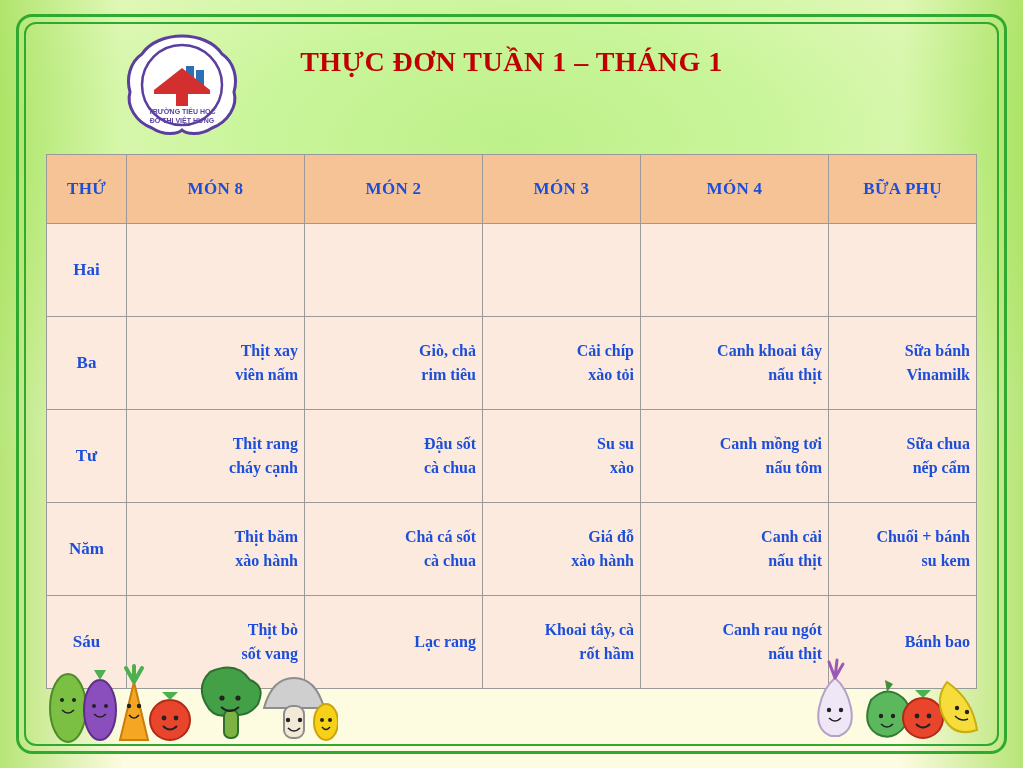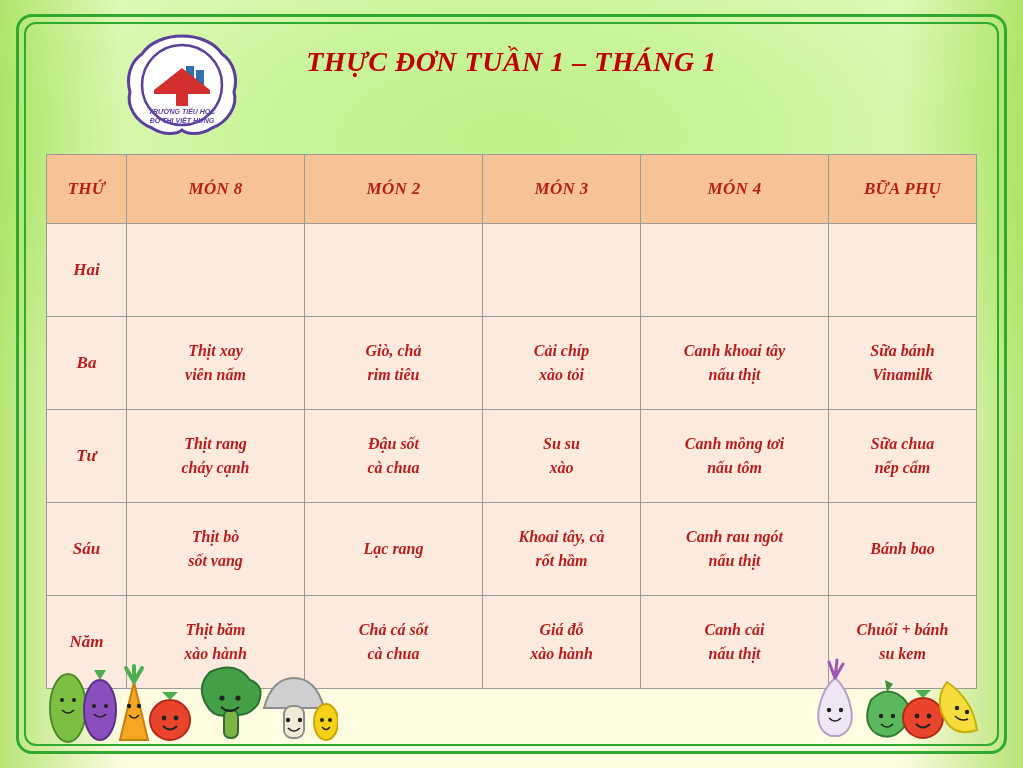--- a/index.html
+++ b/index.html
@@ -44,21 +44,20 @@
     top: 22px;
     right: 24px;
     bottom: 22px;
     border: 2px solid #2fa92f;
     border-radius: 12px;
   }
   .content {
     position: relative;
     z-index: 4;
     padding: 28px 46px 0 46px;
-    font-style: italic;
   }
   .header {
     position: relative;
     height: 112px;
   }
   .logo {
     position: absolute;
     left: 78px;
     top: 6px;
     width: 116px;
@@ -85,21 +84,21 @@
     margin: 14px auto 0 auto;
     border-collapse: collapse;
     width: 930px;
     table-layout: fixed;
   }
   table.menu th, table.menu td {
     border: 1px solid #9a9a9a;
     text-align: center;
     vertical-align: middle;
     font-weight: bold;
-    color: #b91c1c;
+    color: #1d4ed8;
   }
   table.menu thead th {
     background: #f6c396;
     height: 66px;
     font-size: 17px;
     letter-spacing: 0.3px;
   }
   table.menu tbody td {
     background: #fdeade;
     height: 84px;
@@ -110,21 +109,21 @@
   table.menu tbody td.day {
     font-size: 17px;
     margin-top: 28px;
   }
   col.c-day { width: 80px; }
   col.c-1 { width: 178px; }
   col.c-2 { width: 178px; }
   col.c-3 { width: 158px; }
   col.c-4 { width: 188px; }
   col.c-5 { width: 148px; }
-  .cell-line { display: block; }
+  .cell-line { display: block; text-align: right; }
   .veg-left {
     position: absolute;
     left: 38px;
     bottom: 22px;
     width: 300px;
     height: 110px;
     z-index: 5;
   }
   .veg-right {
     position: absolute;
@@ -247,63 +246,63 @@
           <td>
             <span class="cell-line">Canh mồng tơi</span>
             <span class="cell-line">nấu tôm</span>
           </td>
           <td>
             <span class="cell-line">Sữa chua</span>
             <span class="cell-line">nếp cẩm</span>
           </td>
         </tr>
         <tr>
+          <td class="day">Năm</td>
+          <td>
+            <span class="cell-line">Thịt băm</span>
+            <span class="cell-line">xào hành</span>
+          </td>
+          <td>
+            <span class="cell-line">Chả cá sốt</span>
+            <span class="cell-line">cà chua</span>
+          </td>
+          <td>
+            <span class="cell-line">Giá đỗ</span>
+            <span class="cell-line">xào hành</span>
+          </td>
+          <td>
+            <span class="cell-line">Canh cải</span>
+            <span class="cell-line">nấu thịt</span>
+          </td>
+          <td>
+            <span class="cell-line">Chuối + bánh</span>
+            <span class="cell-line">su kem</span>
+          </td>
+        </tr>
+        <tr>
           <td class="day">Sáu</td>
           <td>
             <span class="cell-line">Thịt bò</span>
             <span class="cell-line">sốt vang</span>
           </td>
           <td>
             <span class="cell-line">Lạc rang</span>
             <span class="cell-line"></span>
           </td>
           <td>
             <span class="cell-line">Khoai tây, cà</span>
             <span class="cell-line">rốt hầm</span>
           </td>
           <td>
             <span class="cell-line">Canh rau ngót</span>
             <span class="cell-line">nấu thịt</span>
           </td>
           <td>
             <span class="cell-line">Bánh bao</span>
             <span class="cell-line"></span>
-          </td>
-        </tr>
-        <tr>
-          <td class="day">Năm</td>
-          <td>
-            <span class="cell-line">Thịt băm</span>
-            <span class="cell-line">xào hành</span>
-          </td>
-          <td>
-            <span class="cell-line">Chả cá sốt</span>
-            <span class="cell-line">cà chua</span>
-          </td>
-          <td>
-            <span class="cell-line">Giá đỗ</span>
-            <span class="cell-line">xào hành</span>
-          </td>
-          <td>
-            <span class="cell-line">Canh cải</span>
-            <span class="cell-line">nấu thịt</span>
-          </td>
-          <td>
-            <span class="cell-line">Chuối + bánh</span>
-            <span class="cell-line">su kem</span>
           </td>
         </tr>
       </tbody>
     </table>
   </div>
 
   <div class="veg-left">
     <svg viewBox="0 0 300 110" width="300" height="110" aria-hidden="true">
 
       <ellipse cx="30" cy="72" rx="18" ry="34" fill="#7bc043" stroke="#4e8b2a" stroke-width="2"></ellipse>

